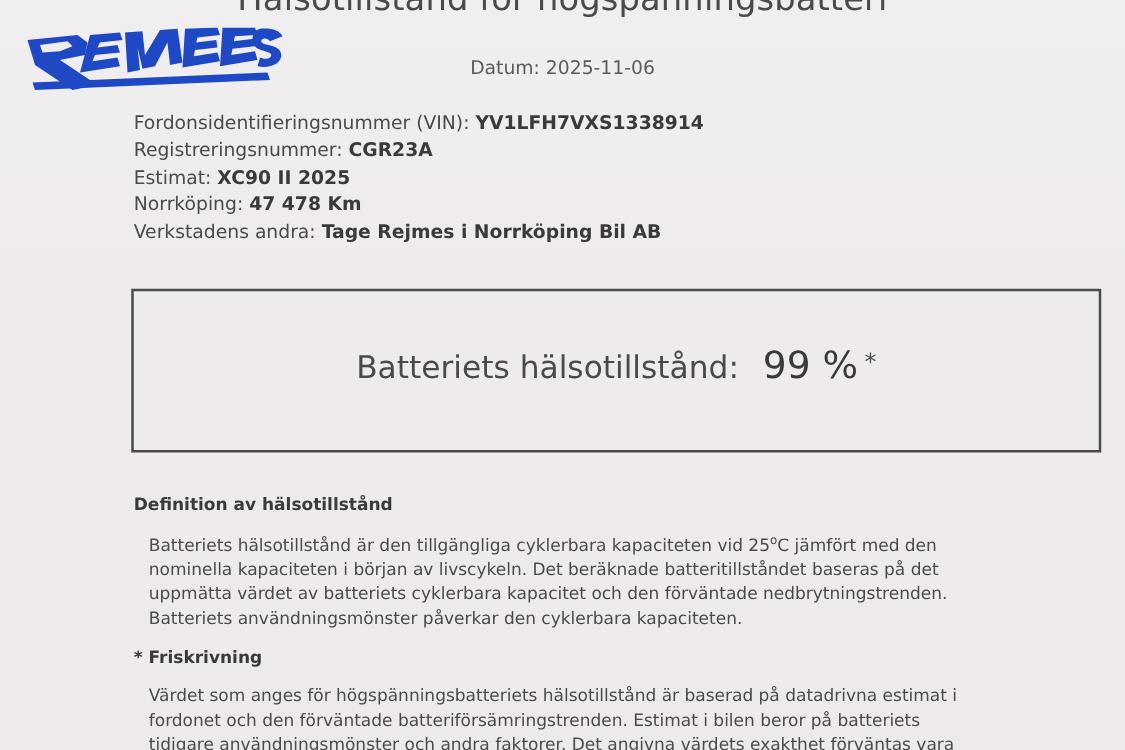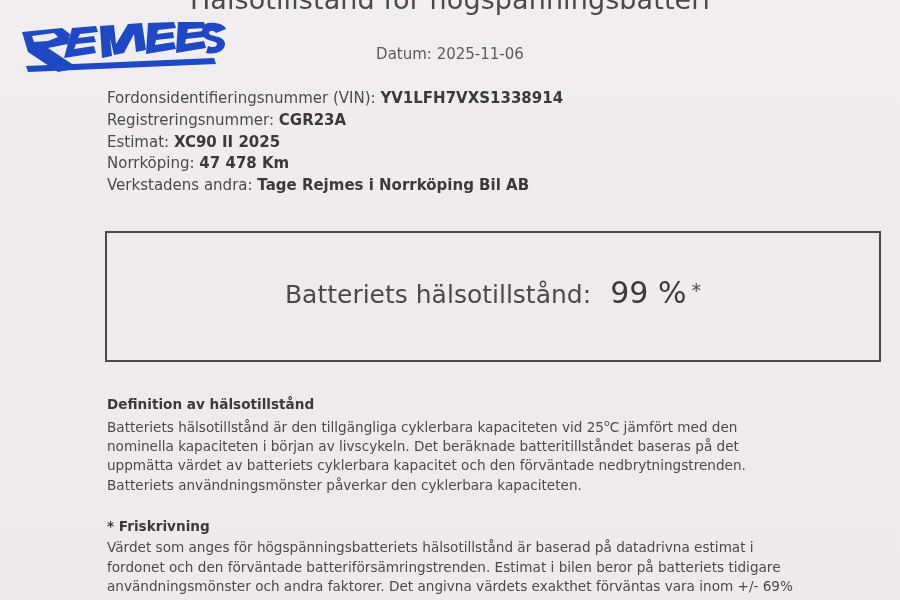--- a/index.html
+++ b/index.html
@@ -110,21 +110,21 @@
     line-height: 1.42;
     color: #4a4a4a;
   }
   .section h3 {
     margin: 0 0 2px 0;
     font-size: 13.6px;
     font-weight: bold;
     color: #3a3a3a;
   }
   .section p {
-    margin: 0;
+    margin: 12px;
   }
   #sec-definition { top: 395px; }
   #sec-disclaimer { top: 517px; }
 
   sup.deg {
     font-size: 9.5px;
     vertical-align: super;
   }
 </style>
 </head>

